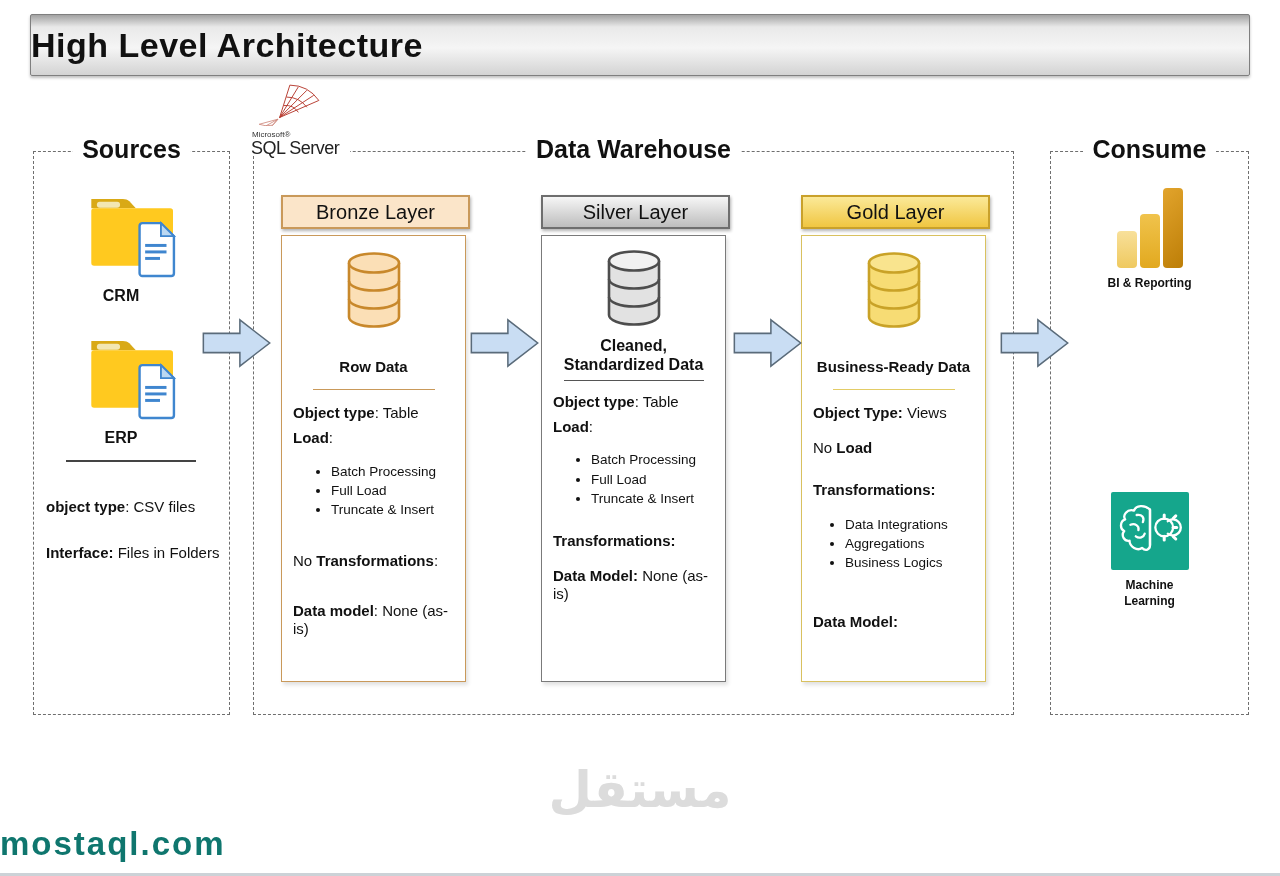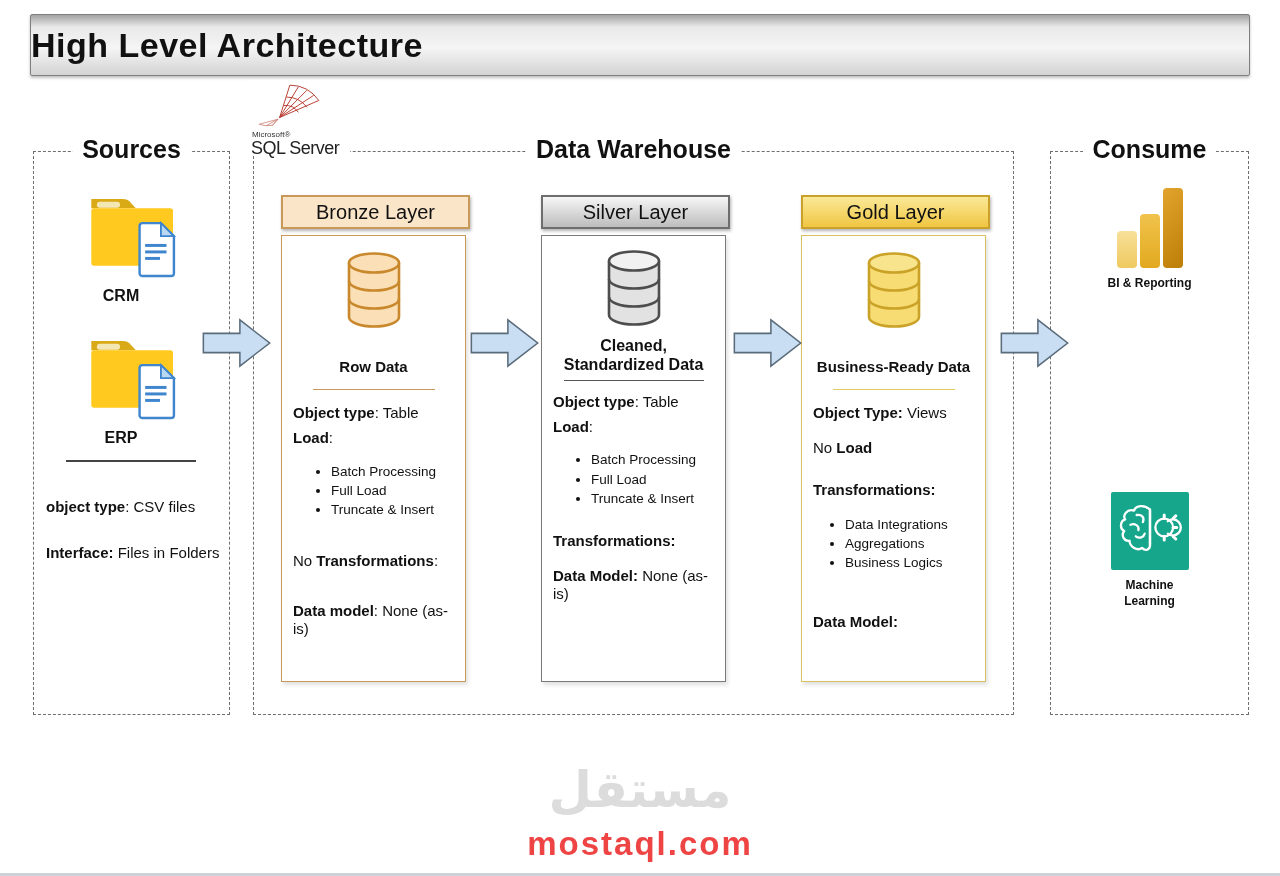--- a/index.html
+++ b/index.html
@@ -61,22 +61,22 @@
   .pbi{width:66px;height:80px;position:relative;}
   .pbi div{position:absolute;bottom:0;width:20px;border-radius:4px;}
   .pbi .b1{left:0;height:37px;background:linear-gradient(180deg,#f8e09a,#efc95f);}
   .pbi .b2{left:23px;height:54px;background:linear-gradient(180deg,#f0c34c,#e2a91f);}
   .pbi .b3{left:46px;height:80px;background:linear-gradient(135deg,#e2a42c,#bd7e07);}
   .mlbox{width:78px;height:78px;background:#15a68c;border-radius:2px;display:flex;align-items:center;justify-content:center;}
 
   
   .wm-ar{position:absolute;left:0;right:0;top:760px;text-align:center;
     font-family:"DejaVu Sans",sans-serif;font-size:50px;font-weight:bold;color:#dcdcdc;}
-  .wm-en{position:absolute;left:0;right:0;top:824px;text-align:center;
-    font-size:33px;font-weight:bold;letter-spacing:2px;color:#ef4444;}
+  .wm-en{position:absolute;left:0;right:0;top:824px;
+    font-size:33px;font-weight:bold;letter-spacing:2px;color:#0f766e;}
 
   .bottom-strip{position:absolute;left:0;right:0;bottom:0;height:3px;background:#ccd2d7;}
 </style>
 </head>
 <body>
 
 <div class="titlebar">
   <div class="t">High Level Architecture</div>
 </div>
 

